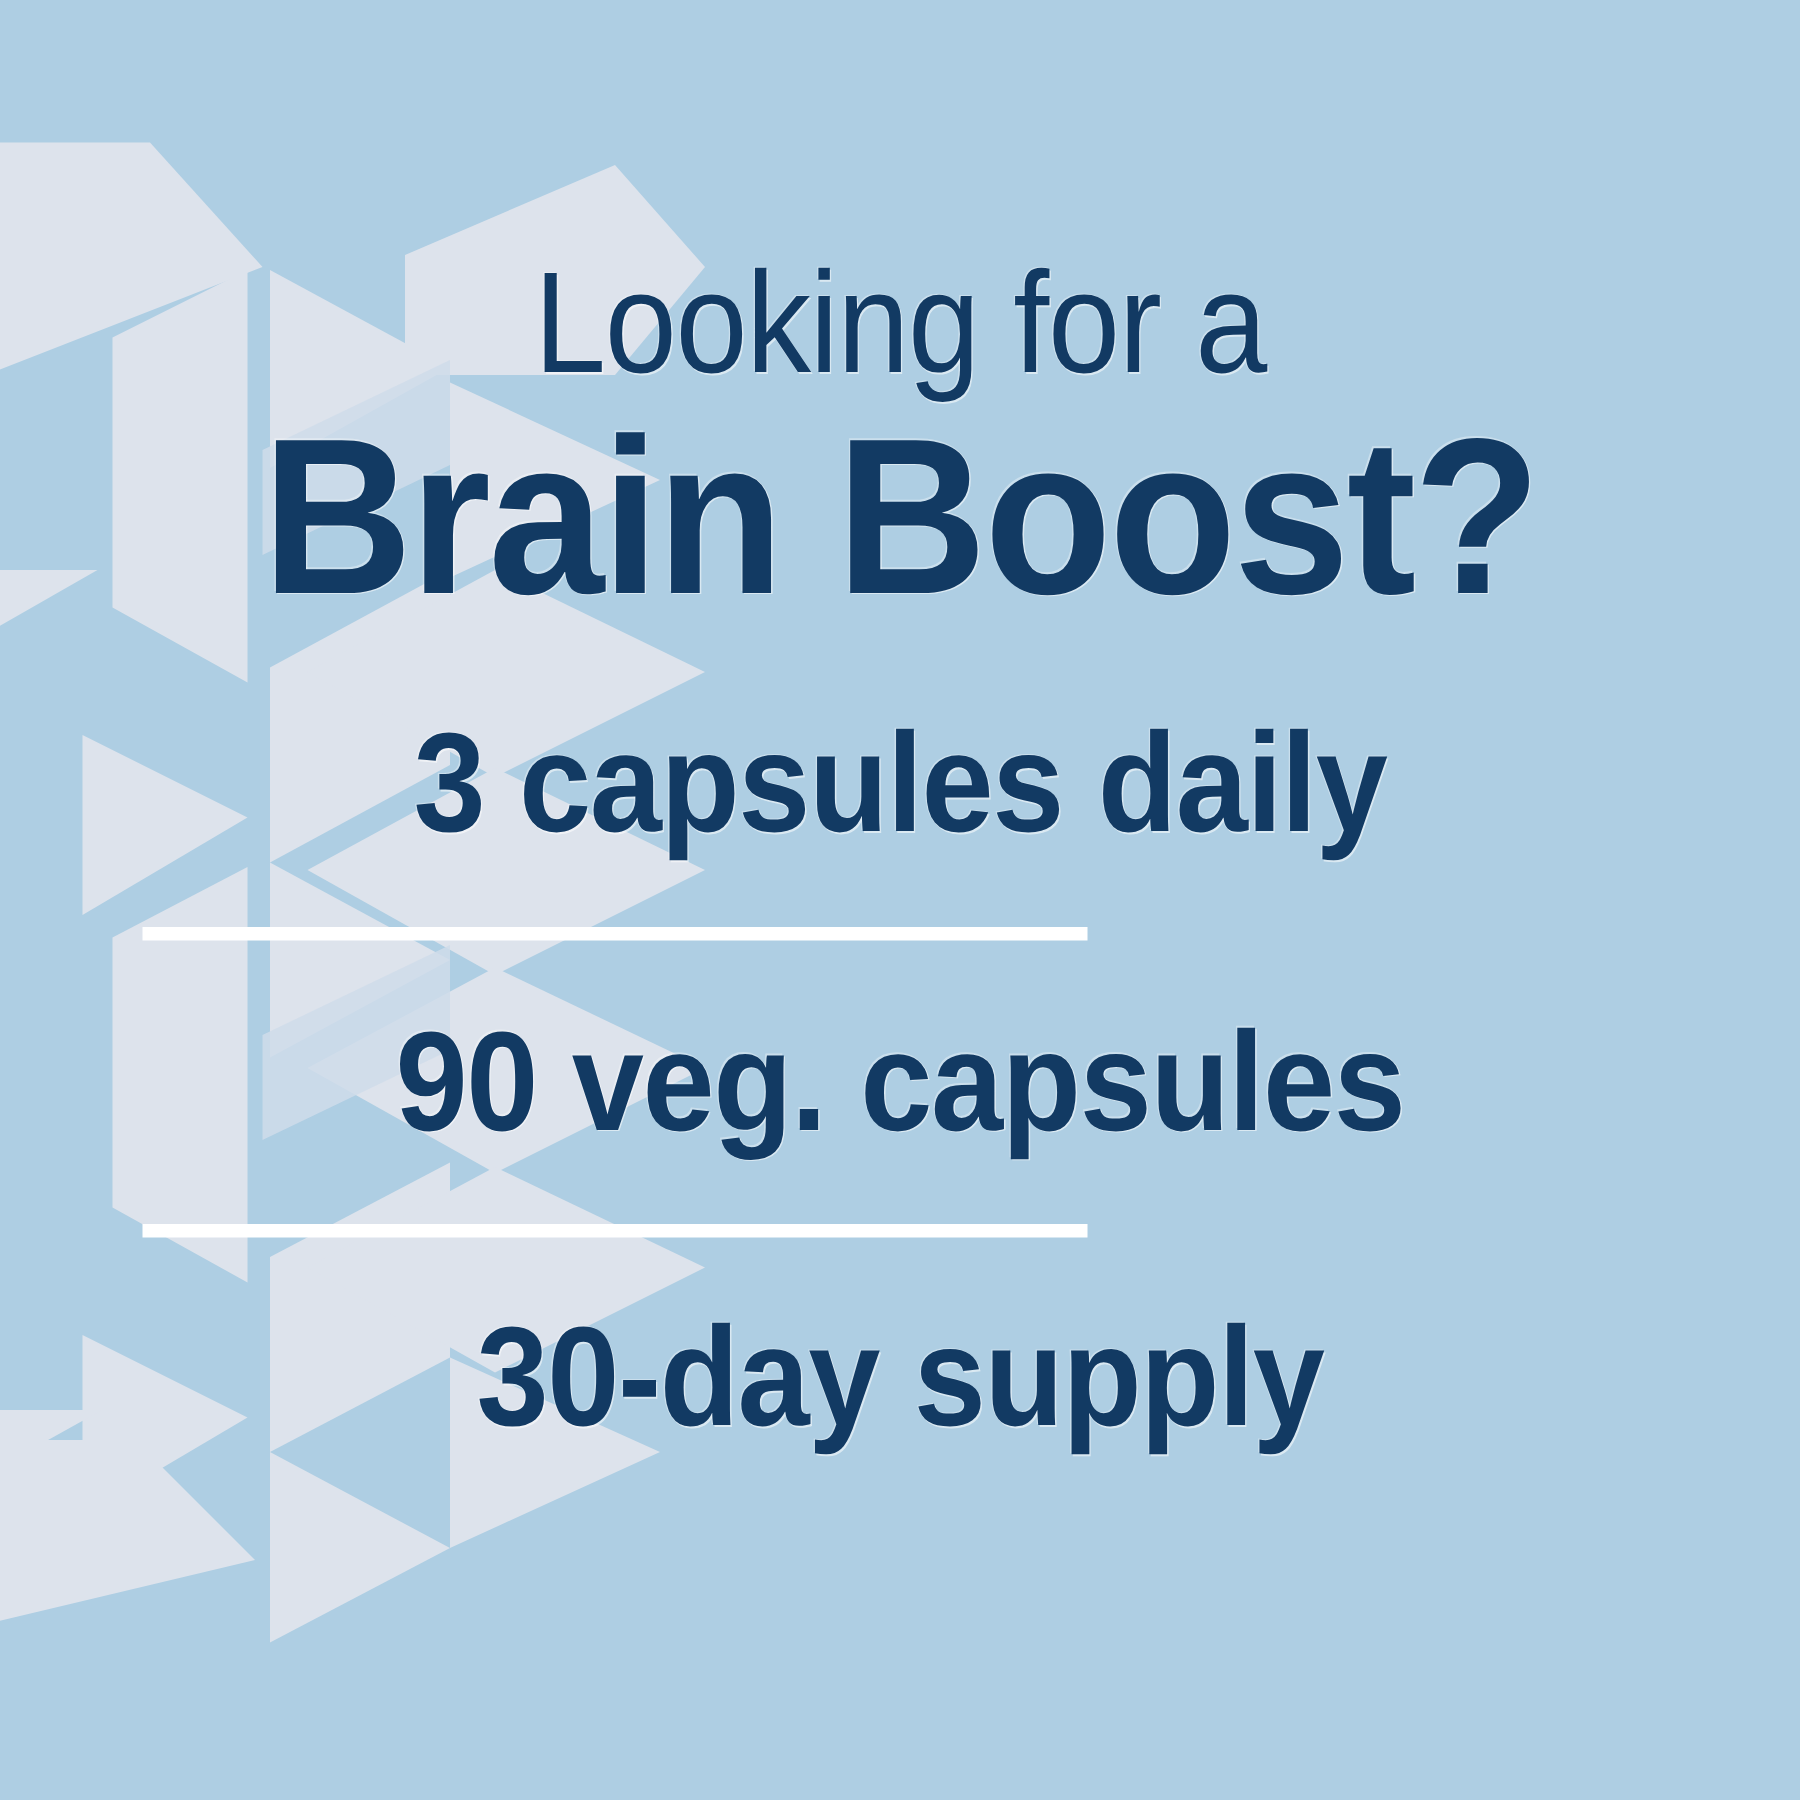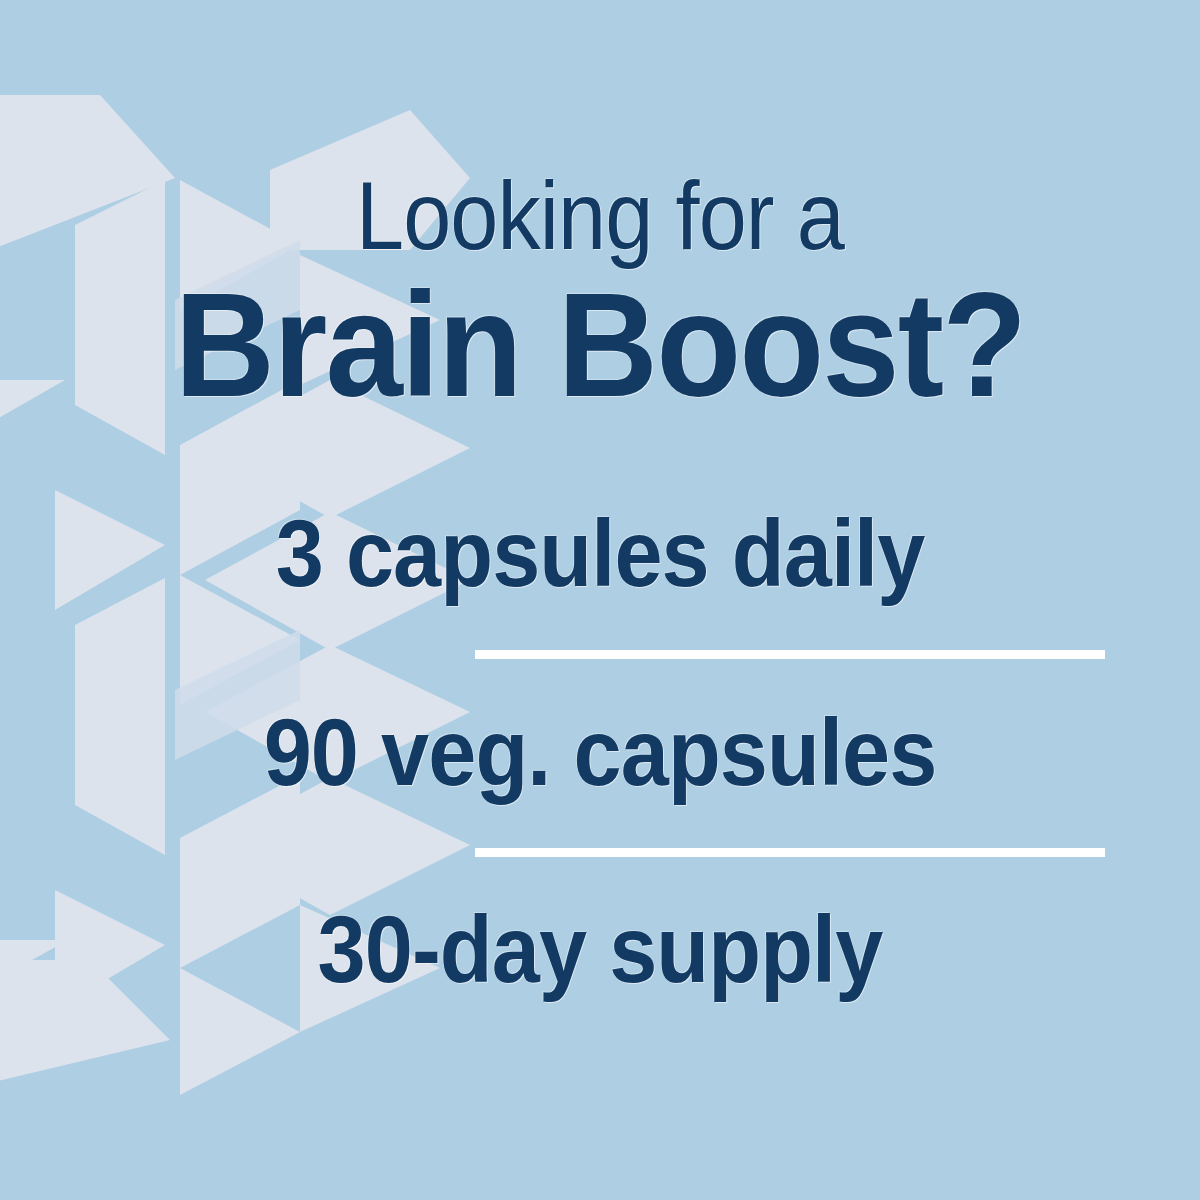--- a/index.html
+++ b/index.html
@@ -34,21 +34,20 @@
   .content {
     position: absolute;
     left: 0;
     top: 0;
     width: 1200px;
     height: 1200px;
     display: flex;
     flex-direction: column;
     align-items: center;
     justify-content: flex-start;
-    gap: 32px;
   }
 
   .headline-block {
     width: 1010px;
     margin-top: 168px;
     text-align: center;
   }
 
   .headline-small {
     display: block;
@@ -79,21 +78,21 @@
        1px  1px 0 rgba(255,255,255,0.55),
       -1px -1px 0 rgba(255,255,255,0.35);
     white-space: nowrap;
   }
 
   .facts {
     width: 1010px;
     margin-top: 54px;
     display: flex;
     flex-direction: column;
-    align-items: flex-end;
+    align-items: flex-start;
   }
 
   .fact-line {
     display: block;
     width: 100%;
     text-align: center;
     color: #123a63;
     font-family: "Liberation Sans", sans-serif;
     font-size: 94px;
     line-height: 1.0;

